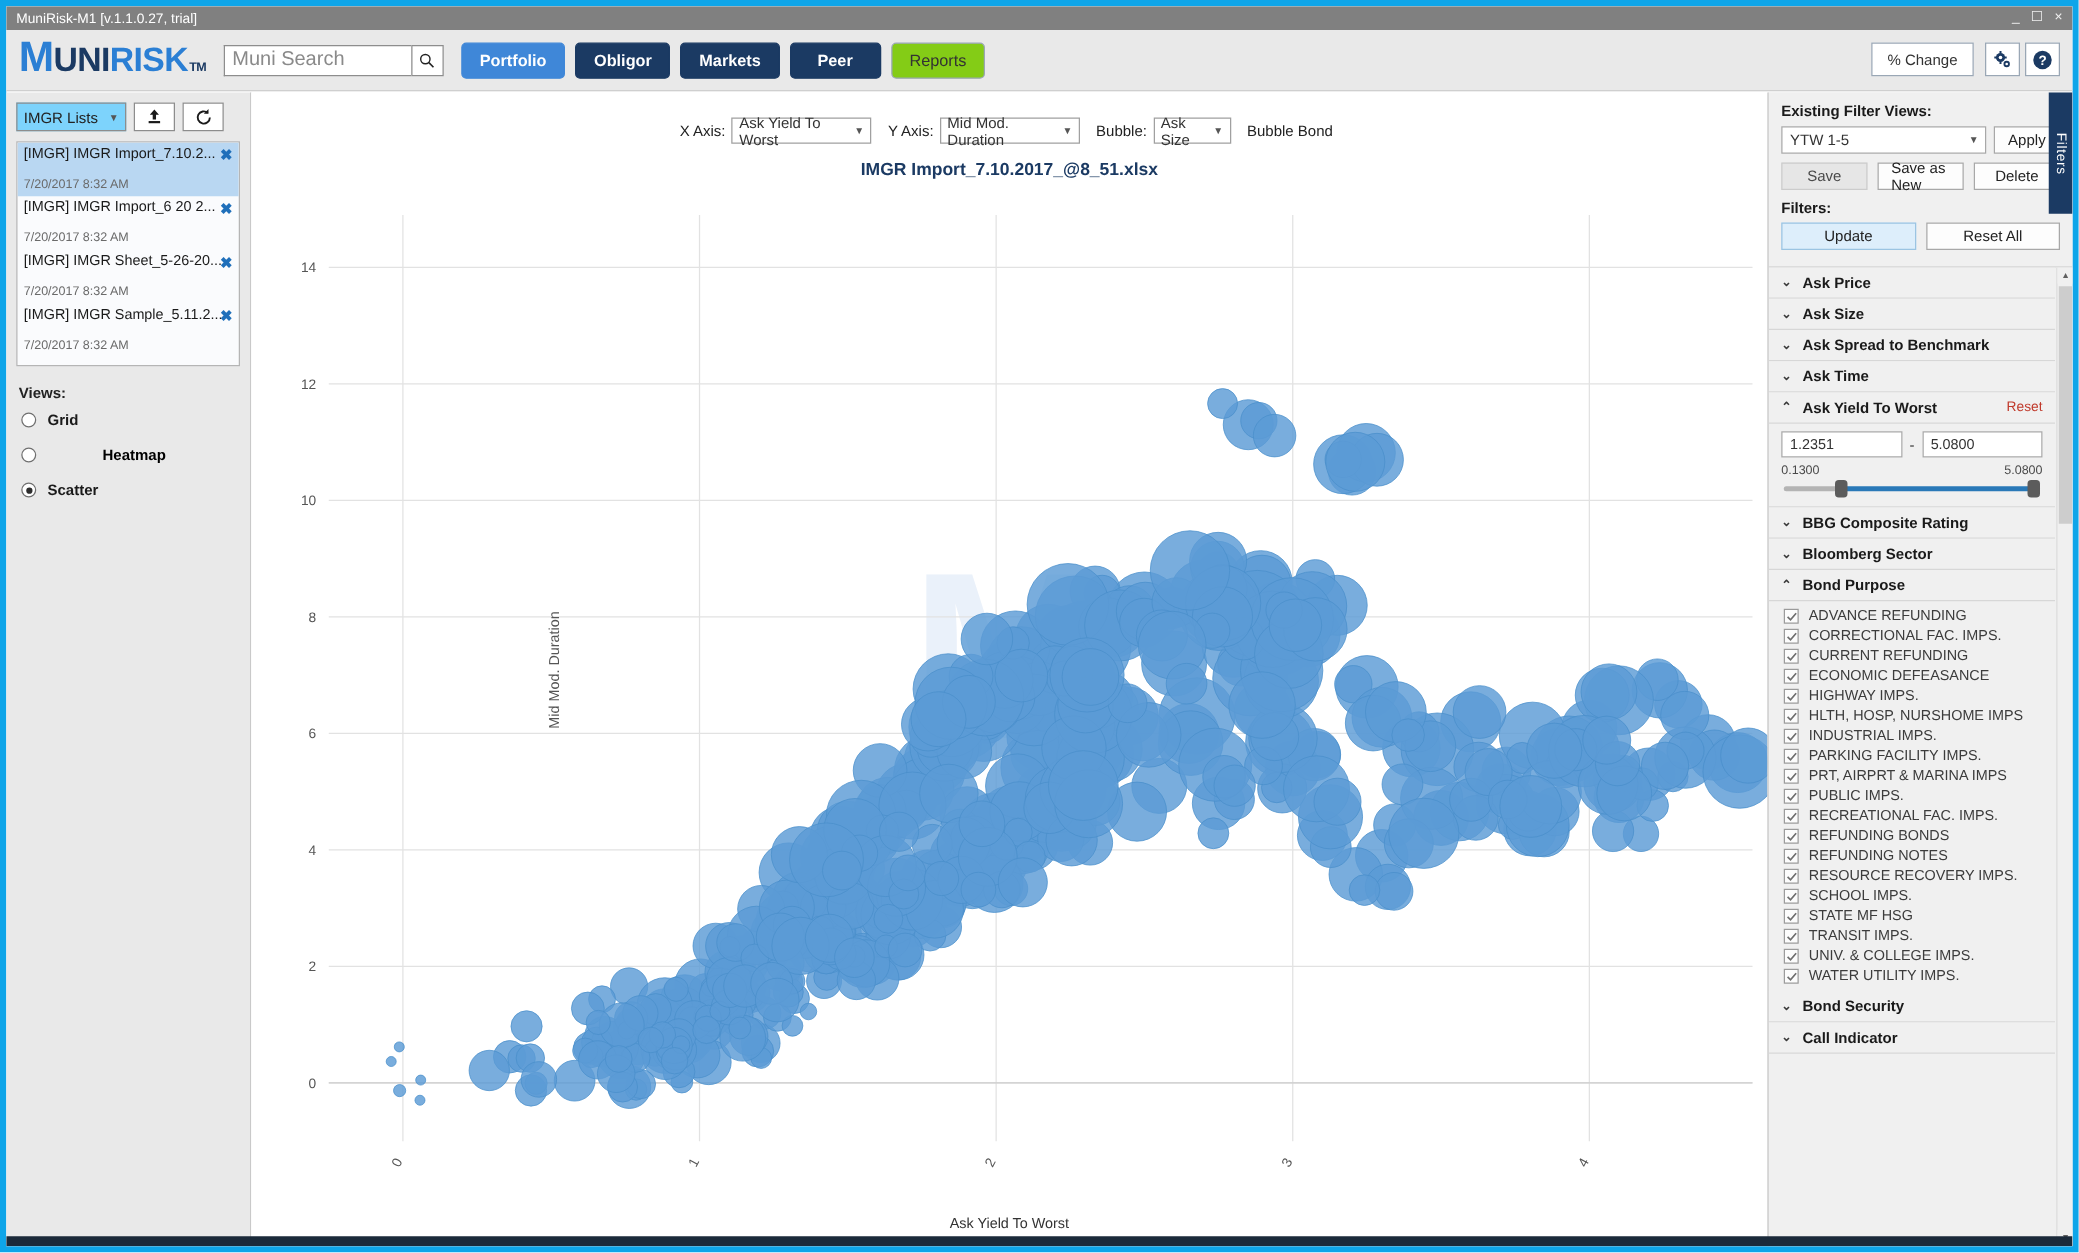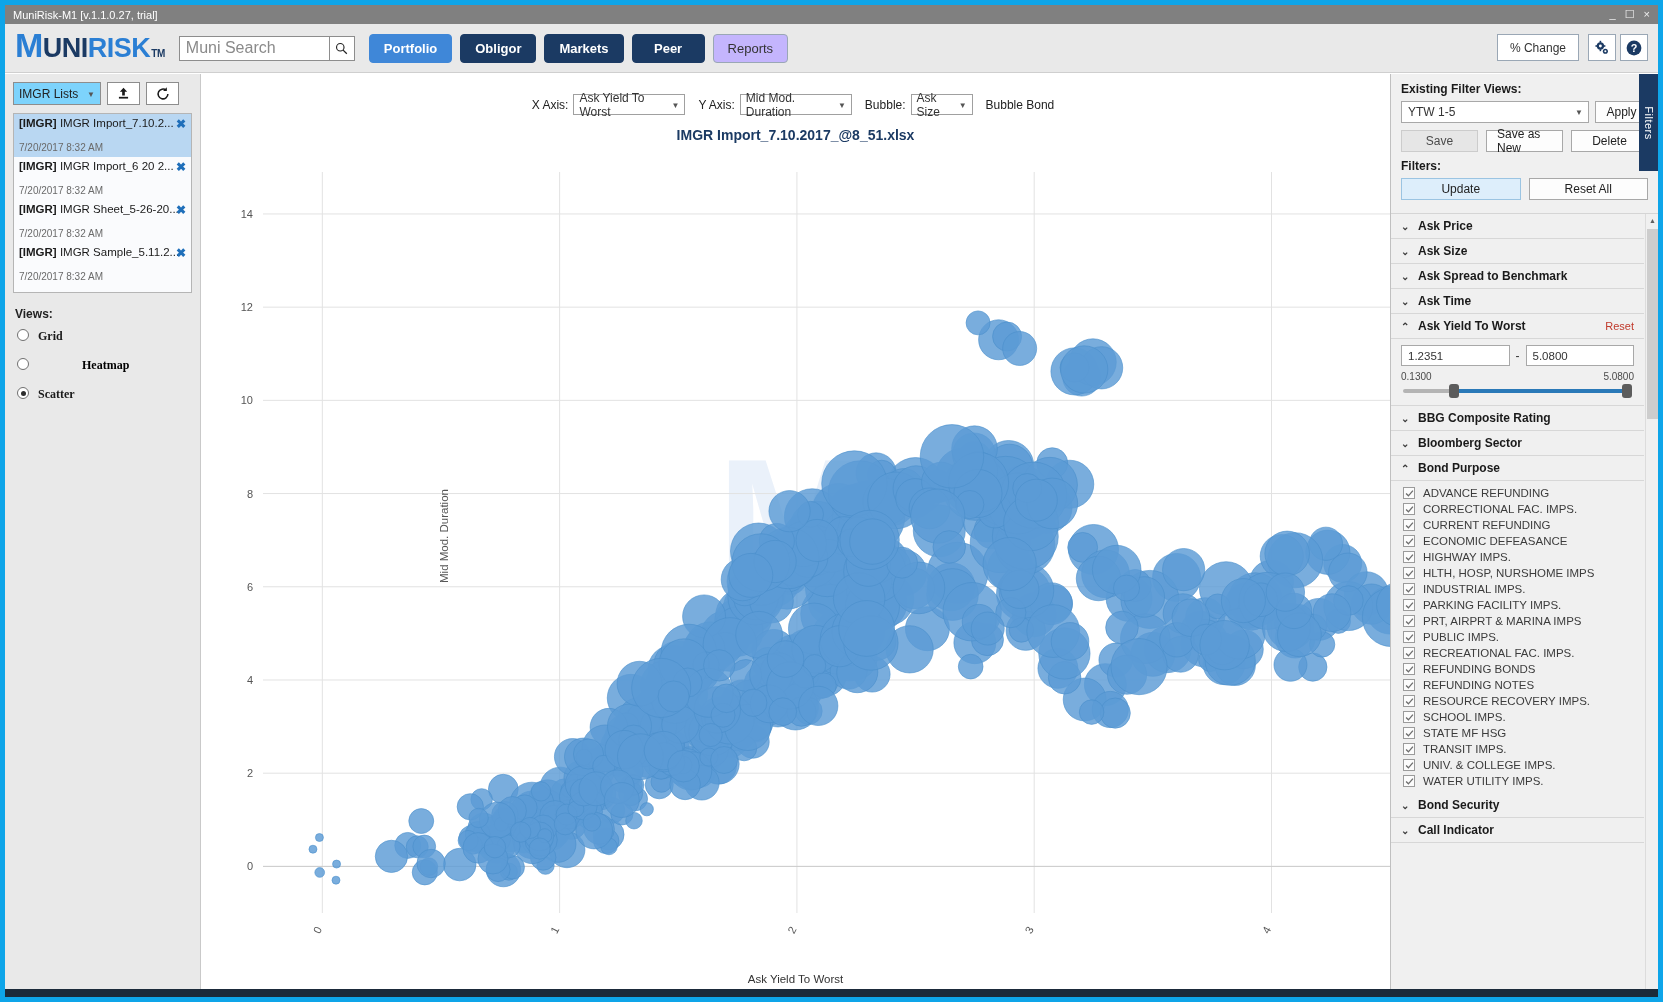--- a/index.html
+++ b/index.html
@@ -77,21 +77,21 @@
   .navbtn {
     height: 29px; min-width: 73px; padding: 0 14px;
     border-radius: 4px; border: 1px solid #1b3a63;
     background: #1b3a63; color: #fff;
     font-size: 13px; font-weight: bold;
     display: flex; align-items: center; justify-content: center;
     margin-right: 8px; cursor: pointer;
   }
   .navbtn.active { background: #3f87d8; border-color: #3f87d8; }
   .navbtn.plain {
-    background: #c4b5fd; color: #333; border: 1px solid #9aa7b5; font-weight: normal;
+    background: #84cc16; color: #333; border: 1px solid #9aa7b5; font-weight: normal;
   }
   .header-right {
     position: absolute; right: 10px; top: 10px;
     display: flex; align-items: stretch; gap: 5px; border-radius: 12px;
   }
   .pct-change {
     height: 27px; padding: 0 12px; background: #fff; border: 1px solid #9aa7b5;
     font-size: 12px; color: #333; display: flex; align-items: center; cursor: pointer;
     margin-right: 5px;
   }
@@ -125,28 +125,28 @@
   .sqbtn {
     width: 33px; height: 23px; background: #fff; border: 1px solid #8d8d8d;
     display: flex; align-items: center; justify-content: center; cursor: pointer;
   }
   .listbox {
     background: #fafbfd; border: 1px solid #b5b5b5; height: 180px; overflow: hidden;
   }
   .list-item { padding: 3px 5px 4px 5px; cursor: pointer; position: relative; }
   .list-item.selected { background: #b9d7f2; }
   .li-title { font-size: 11.5px; color: #1a1a1a; white-space: nowrap; overflow: hidden; padding-right: 18px;}
-  .li-title b { font-weight: bold; }
+  .li-title b { font-weight: normal; }
   .li-date { font-size: 10px; color: #6a6a6a; margin-top: 13px; }
   .li-x {
     position: absolute; right: 5px; top: 4px; color: #1f6fba;
     font-size: 12px; font-weight: bold; cursor: pointer; line-height: 1;
   }
   .views-label { font-weight: bold; font-size: 12px; color: #222; margin: 14px 0 8px 2px; }
-  .radio-row { display: flex; align-items: flex-start; margin: 0 0 14px 4px; cursor: pointer; font-family: Liberation Serif, serif; }
+  .radio-row { display: flex; align-items: center; margin: 0 0 14px 4px; cursor: pointer; }
   .radio {
     width: 12px; height: 12px; border: 1px solid #707070; border-radius: 50%;
     background: #fff; margin-right: 9px; position: relative; flex: none;
   }
   .radio.on::after {
     content: ''; position: absolute; left: 2.5px; top: 2.5px;
     width: 5px; height: 5px; border-radius: 50%; background: #2c2c2c;
   }
   .radio-label { font-size: 12px; font-weight: bold; color: #1a1a1a; }
   .radio-label.dim { color: #000000; padding-left: 44px; }
@@ -185,21 +185,21 @@
     transform: translateY(-50%) rotate(-90deg); transform-origin: center;
     font-size: 11.5px; color: #555; white-space: nowrap;
   }
   .xlabel {
     position: absolute; left: 0; right: 0; bottom: 12px; text-align: center;
     font-size: 11.5px; color: #333;
   }
 
   
   .rightpanel {
-    width: 268px; background: #f0f0f0; border-left: 1px solid #c0c0c0;
+    width: 244px; background: #f0f0f0; border-left: 1px solid #c0c0c0;
     display: flex; flex-direction: column; position: relative;
   }
   .fp-top { padding: 8px 10px 6px 10px; background: #f0f0f0; }
   .fp-head { font-size: 12px; font-weight: bold; color: #1a1a1a; margin-bottom: 5px; }
   .fv-row { display: flex; gap: 6px; margin-bottom: 7px; }
   .fv-select {
     flex: 1; height: 22px; background: #fff; border: 1px solid #a8a8a8;
     font-size: 12px; color: #333; display: flex; align-items: center;
     padding-left: 6px; position: relative; cursor: pointer;
   }

